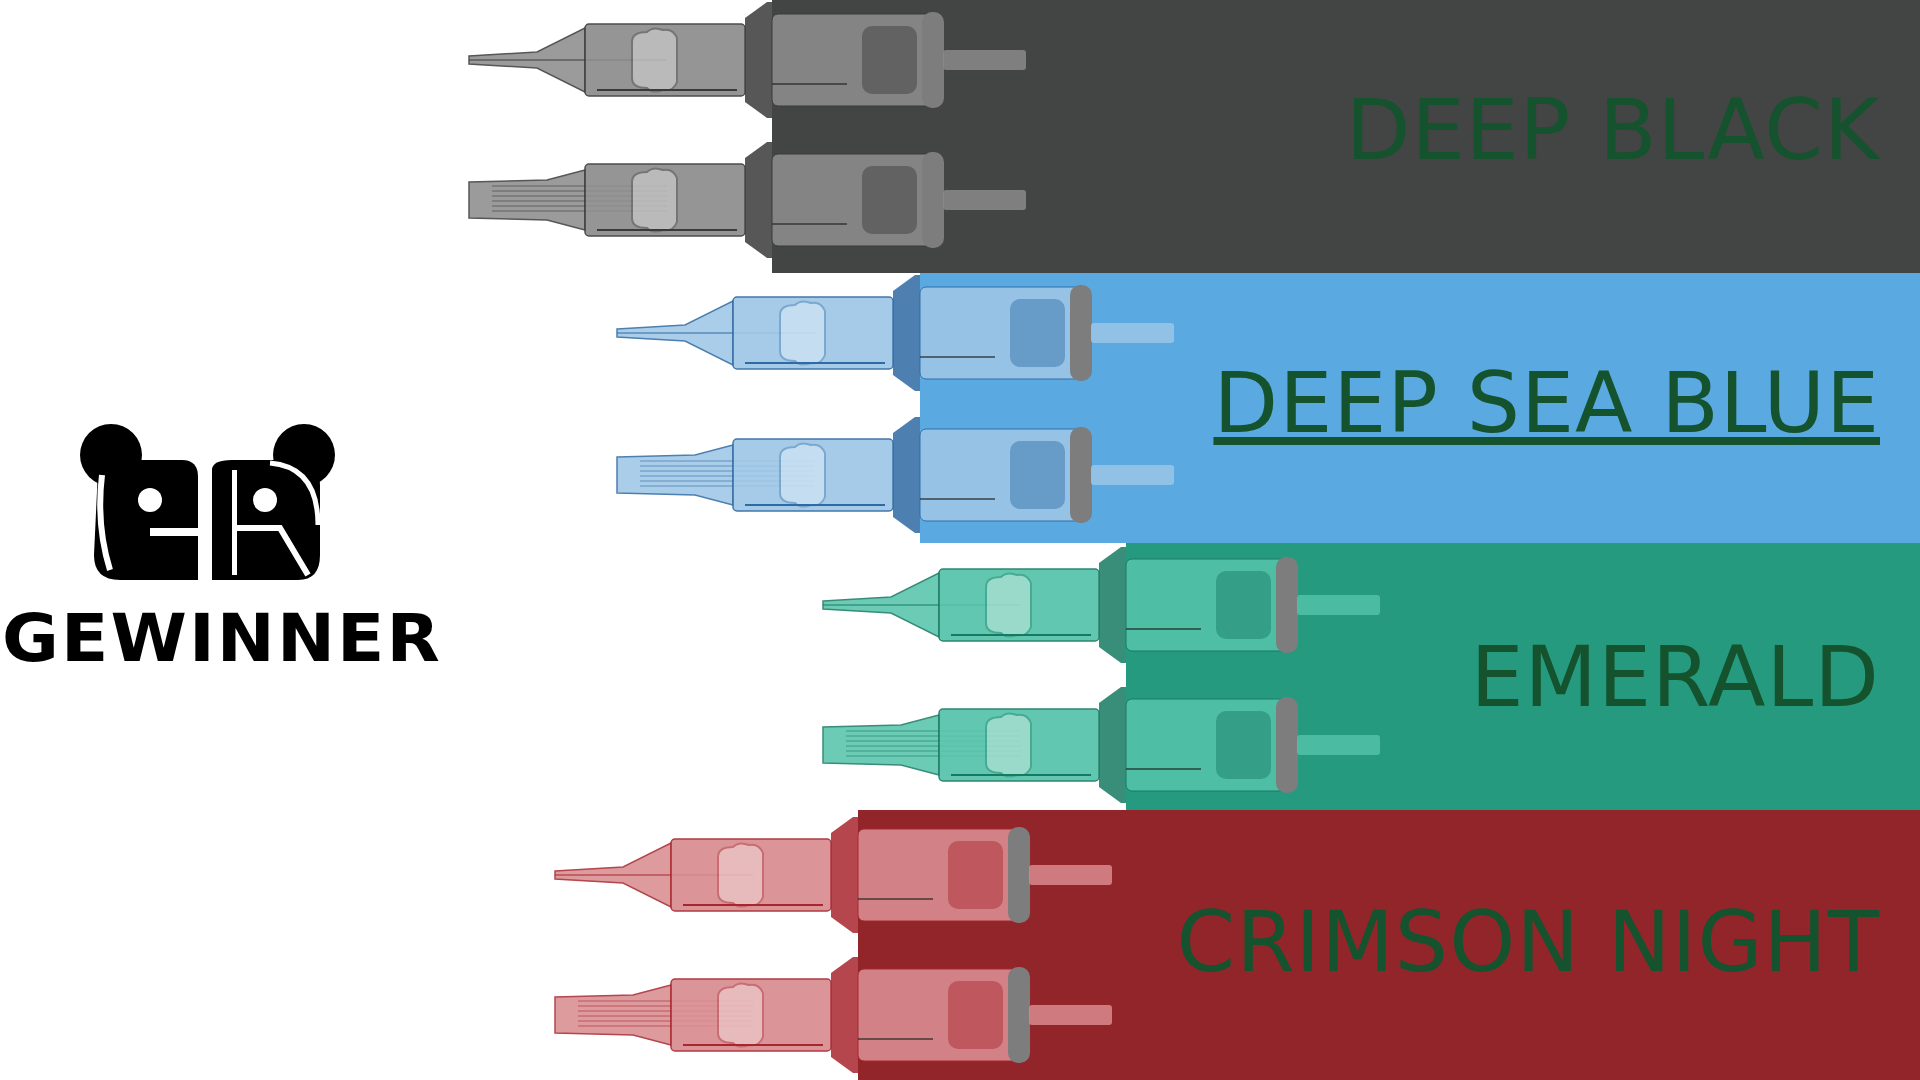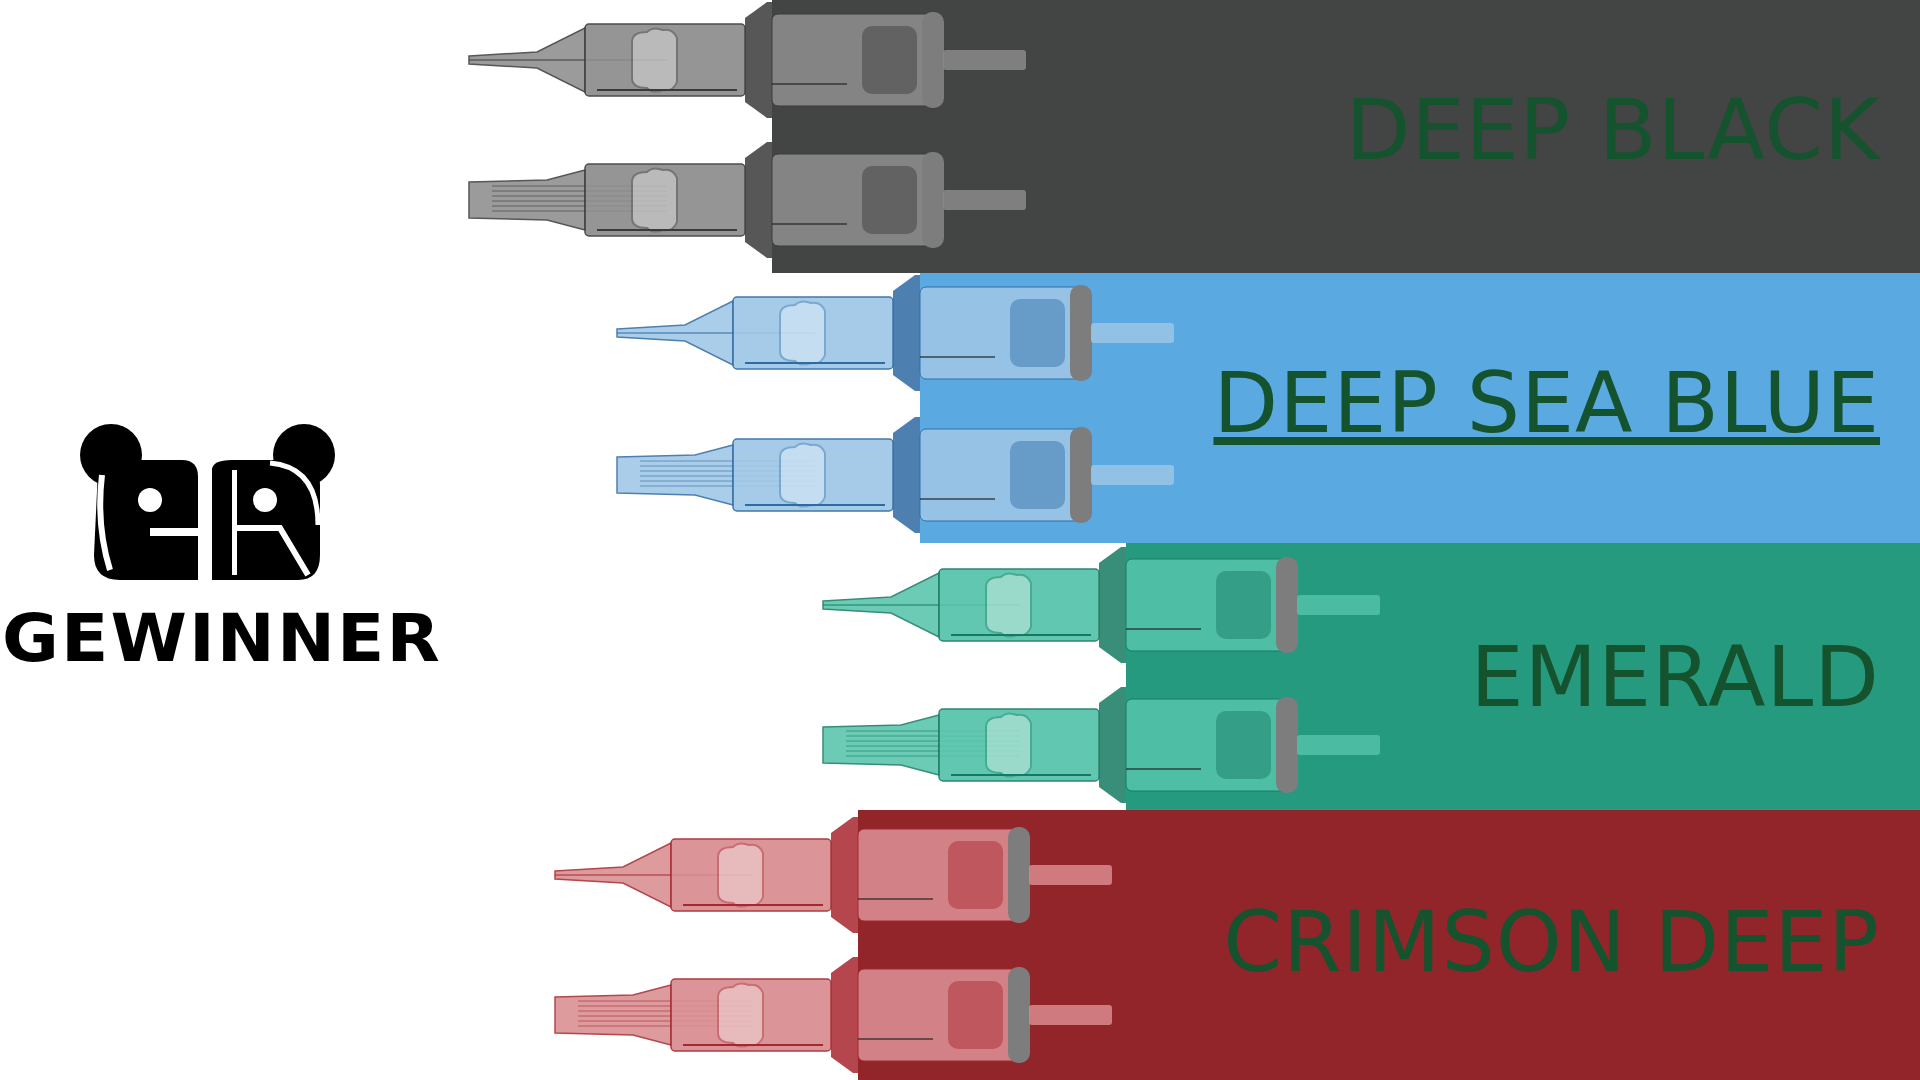--- a/index.html
+++ b/index.html
@@ -35,21 +35,21 @@
 <div class="brand">GEWINNER</div>
 
 <div class="band" style="left: 772px; top: 0px; height: 273px; background: rgb(67, 68, 68);"></div>
 <div class="band" style="left: 920px; top: 273px; height: 270px; background: rgb(90, 169, 225);"></div>
 <div class="band" style="left: 1126px; top: 543px; height: 267px; background: rgb(37, 154, 127);"></div>
 <div class="band" style="left: 858px; top: 810px; height: 270px; background: rgb(146, 37, 42);"></div>
 
 <div class="band-label" style="top:88px;">DEEP BLACK</div>
 <div class="band-label" style="top:361px;text-decoration:underline;">DEEP SEA BLUE</div>
 <div class="band-label" style="top:635px;">EMERALD</div>
-<div class="band-label" style="top:900px;">CRIMSON DEEP</div>
+<div class="band-label" style="top:900px;">CRIMSON NIGHT</div>
 
 <div id="carts">
     <div class="cart" style="left: 467px; top: 0px;">
       <svg width="565" height="120" viewBox="0 0 565 120">
     <path d="M2 56 L70 52 L118 28 L118 92 L70 68 L2 64 Z" fill="#8a8a8a" opacity="0.85" stroke="#3a3a3a" stroke-width="1.5"></path>
        <line x1="2" y1="60" x2="200" y2="60" stroke="#3a3a3a" stroke-width="1"></line>
     <rect x="118" y="24" width="160" height="72" rx="4" fill="#8a8a8a" opacity="0.9" stroke="#3a3a3a" stroke-width="1.5"></rect>
     <path d="M165 42 Q165 32 180 32 Q186 26 196 30 Q206 28 210 38 L210 82 Q206 92 196 90 Q186 94 180 88 Q165 88 165 78 Z" fill="#ffffff" opacity="0.35" stroke="#3a3a3a" stroke-width="2"></path>
     <line x1="130" y1="90" x2="270" y2="90" stroke="#3a3a3a" stroke-width="2"></line>
     <path d="M278 18 L300 2 L305 2 L305 118 L300 118 L278 102 Z" fill="#3a3a3a" opacity="0.85"></path>

